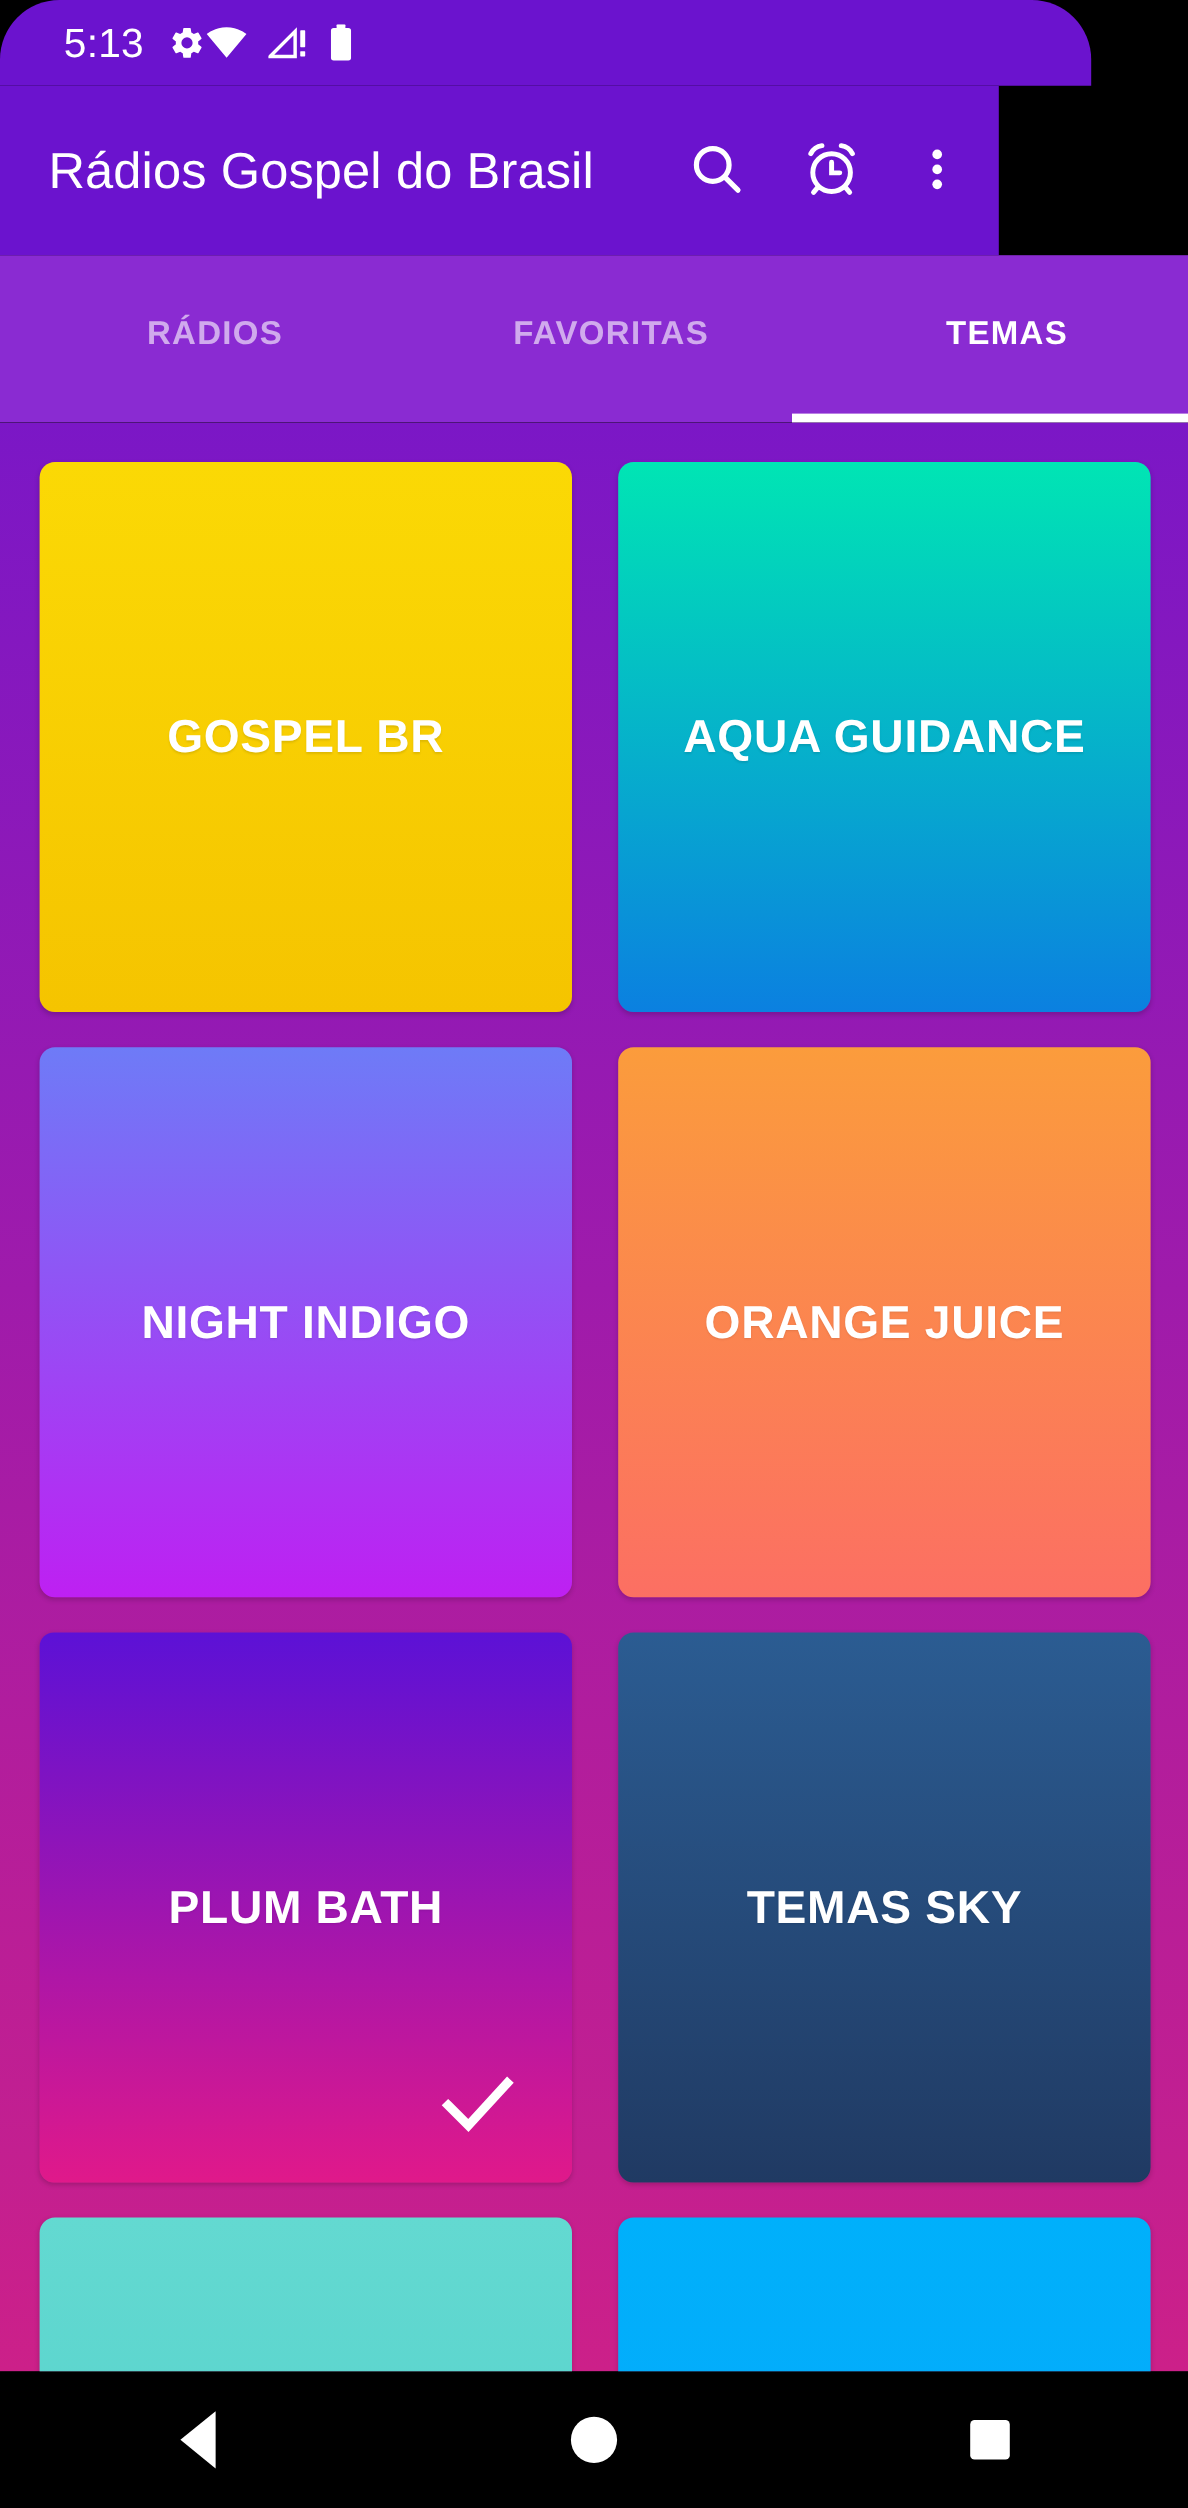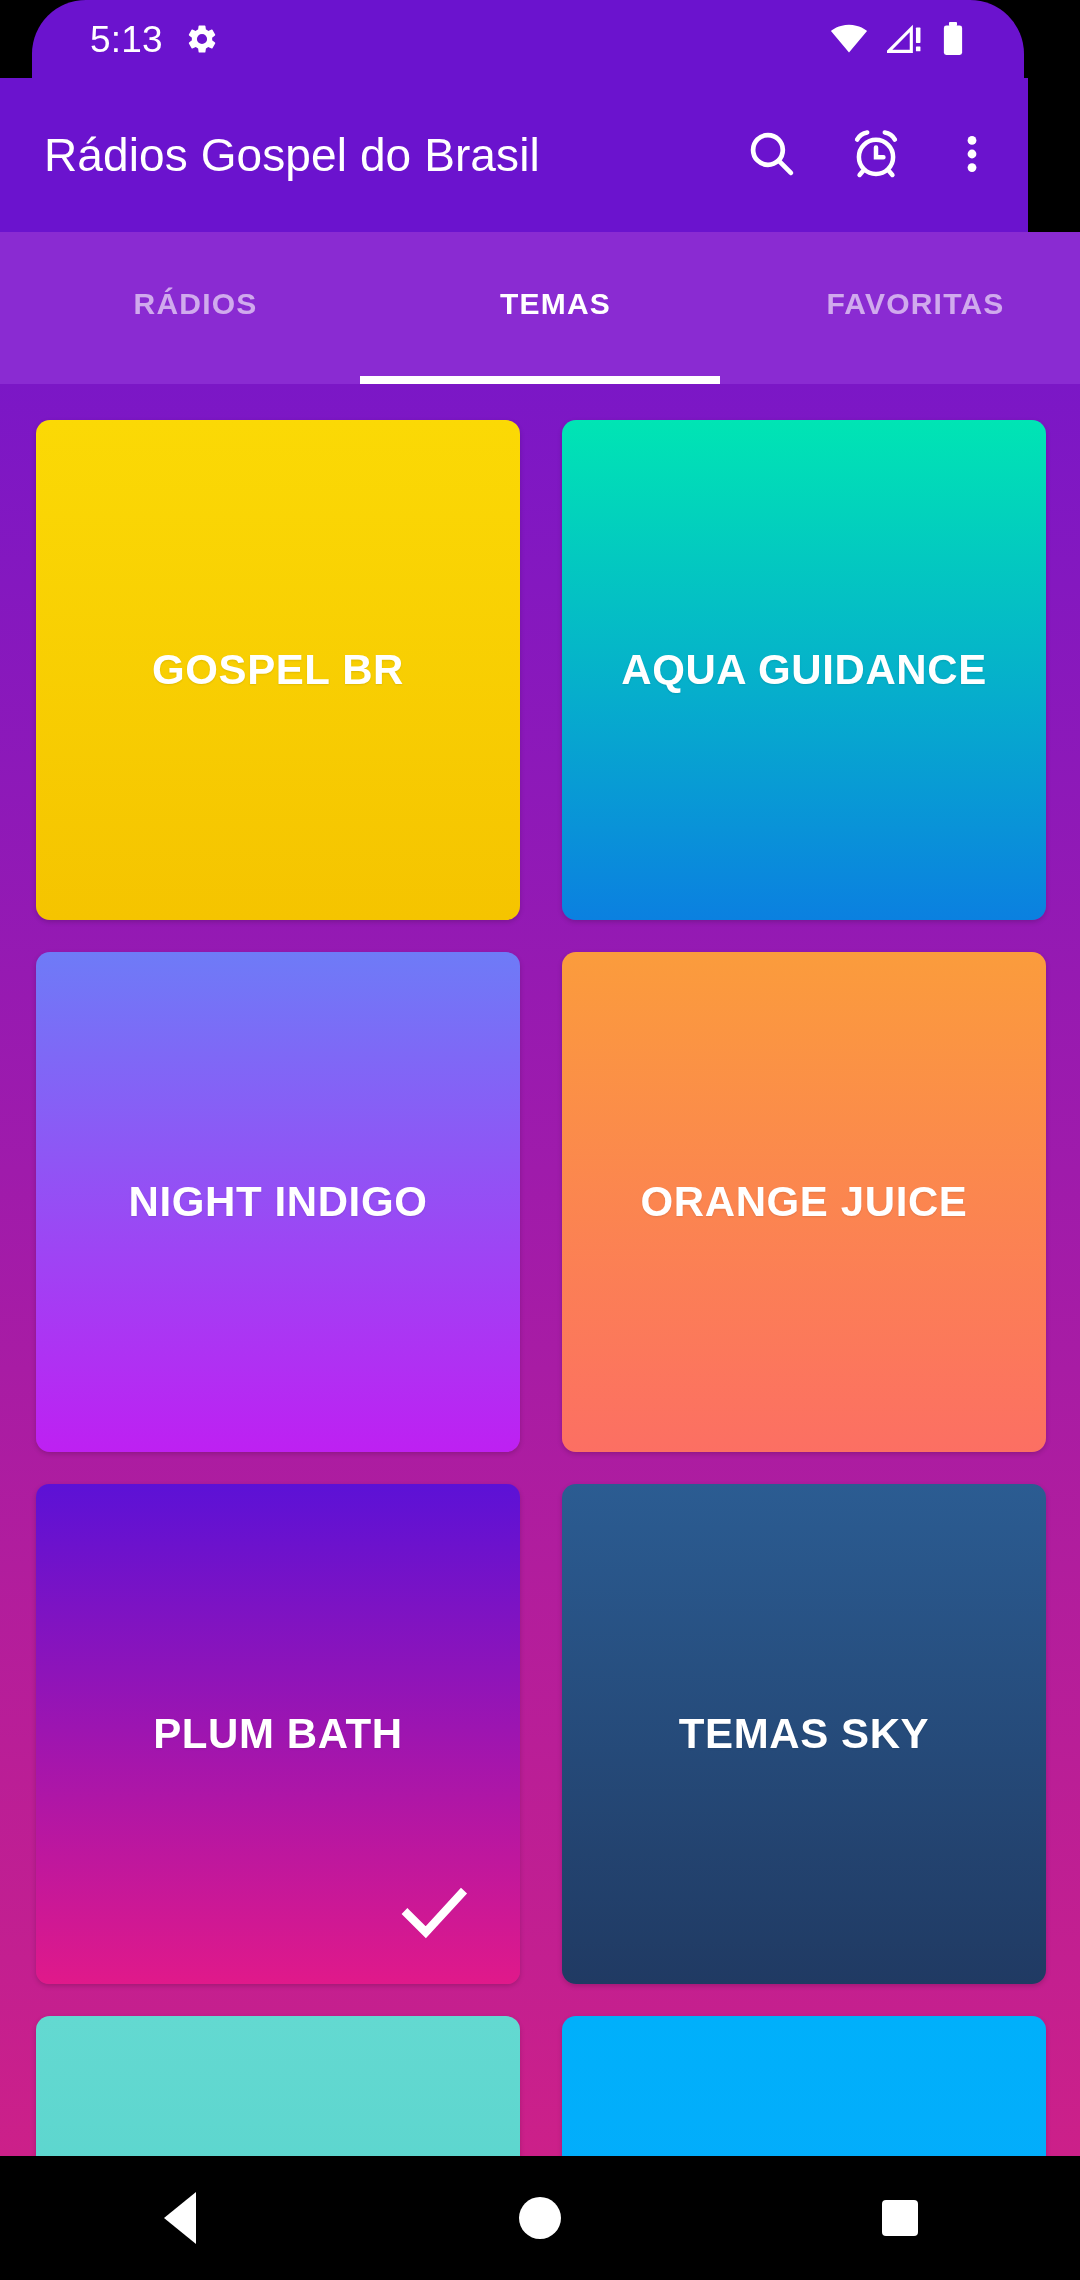--- a/index.html
+++ b/index.html
@@ -24,26 +24,25 @@
 
   
   .status-bar {
     position: absolute;
     top: 0; left: 0;
     width: 992px;
     height: 78px;
     background: #6B13CE;
     display: flex;
     align-items: center;
-    justify-content: space-between;
+    justify-content: flex-start;
     padding: 0 40px 0 58px;
     z-index: 30;
     border-top-left-radius: 54px;
     border-top-right-radius: 54px;
-    margin-left: 32px;
   }
   .status-left {
     display: flex;
     align-items: center;
     gap: 22px;
   }
   .status-clock {
     color: #ffffff;
     font-size: 37px;
     font-weight: 400;
@@ -55,21 +54,21 @@
     align-items: center;
     gap: 19px;
     padding-right: 20px;
   }
   .sb-icon { display: block; }
 
   
   .app-bar {
     position: absolute;
     top: 78px; left: 0;
-    width: 1028px;
+    width: 908px;
     height: 154px;
     background: #6B13CE;
     display: flex;
     align-items: center;
     z-index: 25;
     justify-content: center;
   }
   .app-title {
     color: #ffffff;
     font-size: 46px;
@@ -293,25 +292,25 @@
           </svg>
         </span>
       </button>
     </div>
   </div>
 
   <div class="tab-bar" style="background: rgb(138, 43, 210);">
     <div class="tab">
       <span class="tab-label">RÁDIOS</span>
     </div>
+    <div class="tab">
+      <span class="tab-label">FAVORITAS</span>
+    </div>
     <div class="tab active">
       <span class="tab-label">TEMAS</span>
-    </div>
-    <div class="tab">
-      <span class="tab-label">FAVORITAS</span>
     </div>
   </div>
 
   <div class="content">
     <div class="bg-gradient" style="background: linear-gradient(rgb(123, 23, 198) 0%, rgb(204, 32, 137) 100%);"></div>
     <div class="grid">
 
       <div class="theme-card" style="background: linear-gradient(rgb(251, 217, 5) 0%, rgb(245, 196, 0) 100%);">
         <span class="theme-name">GOSPEL BR</span>
       </div>

